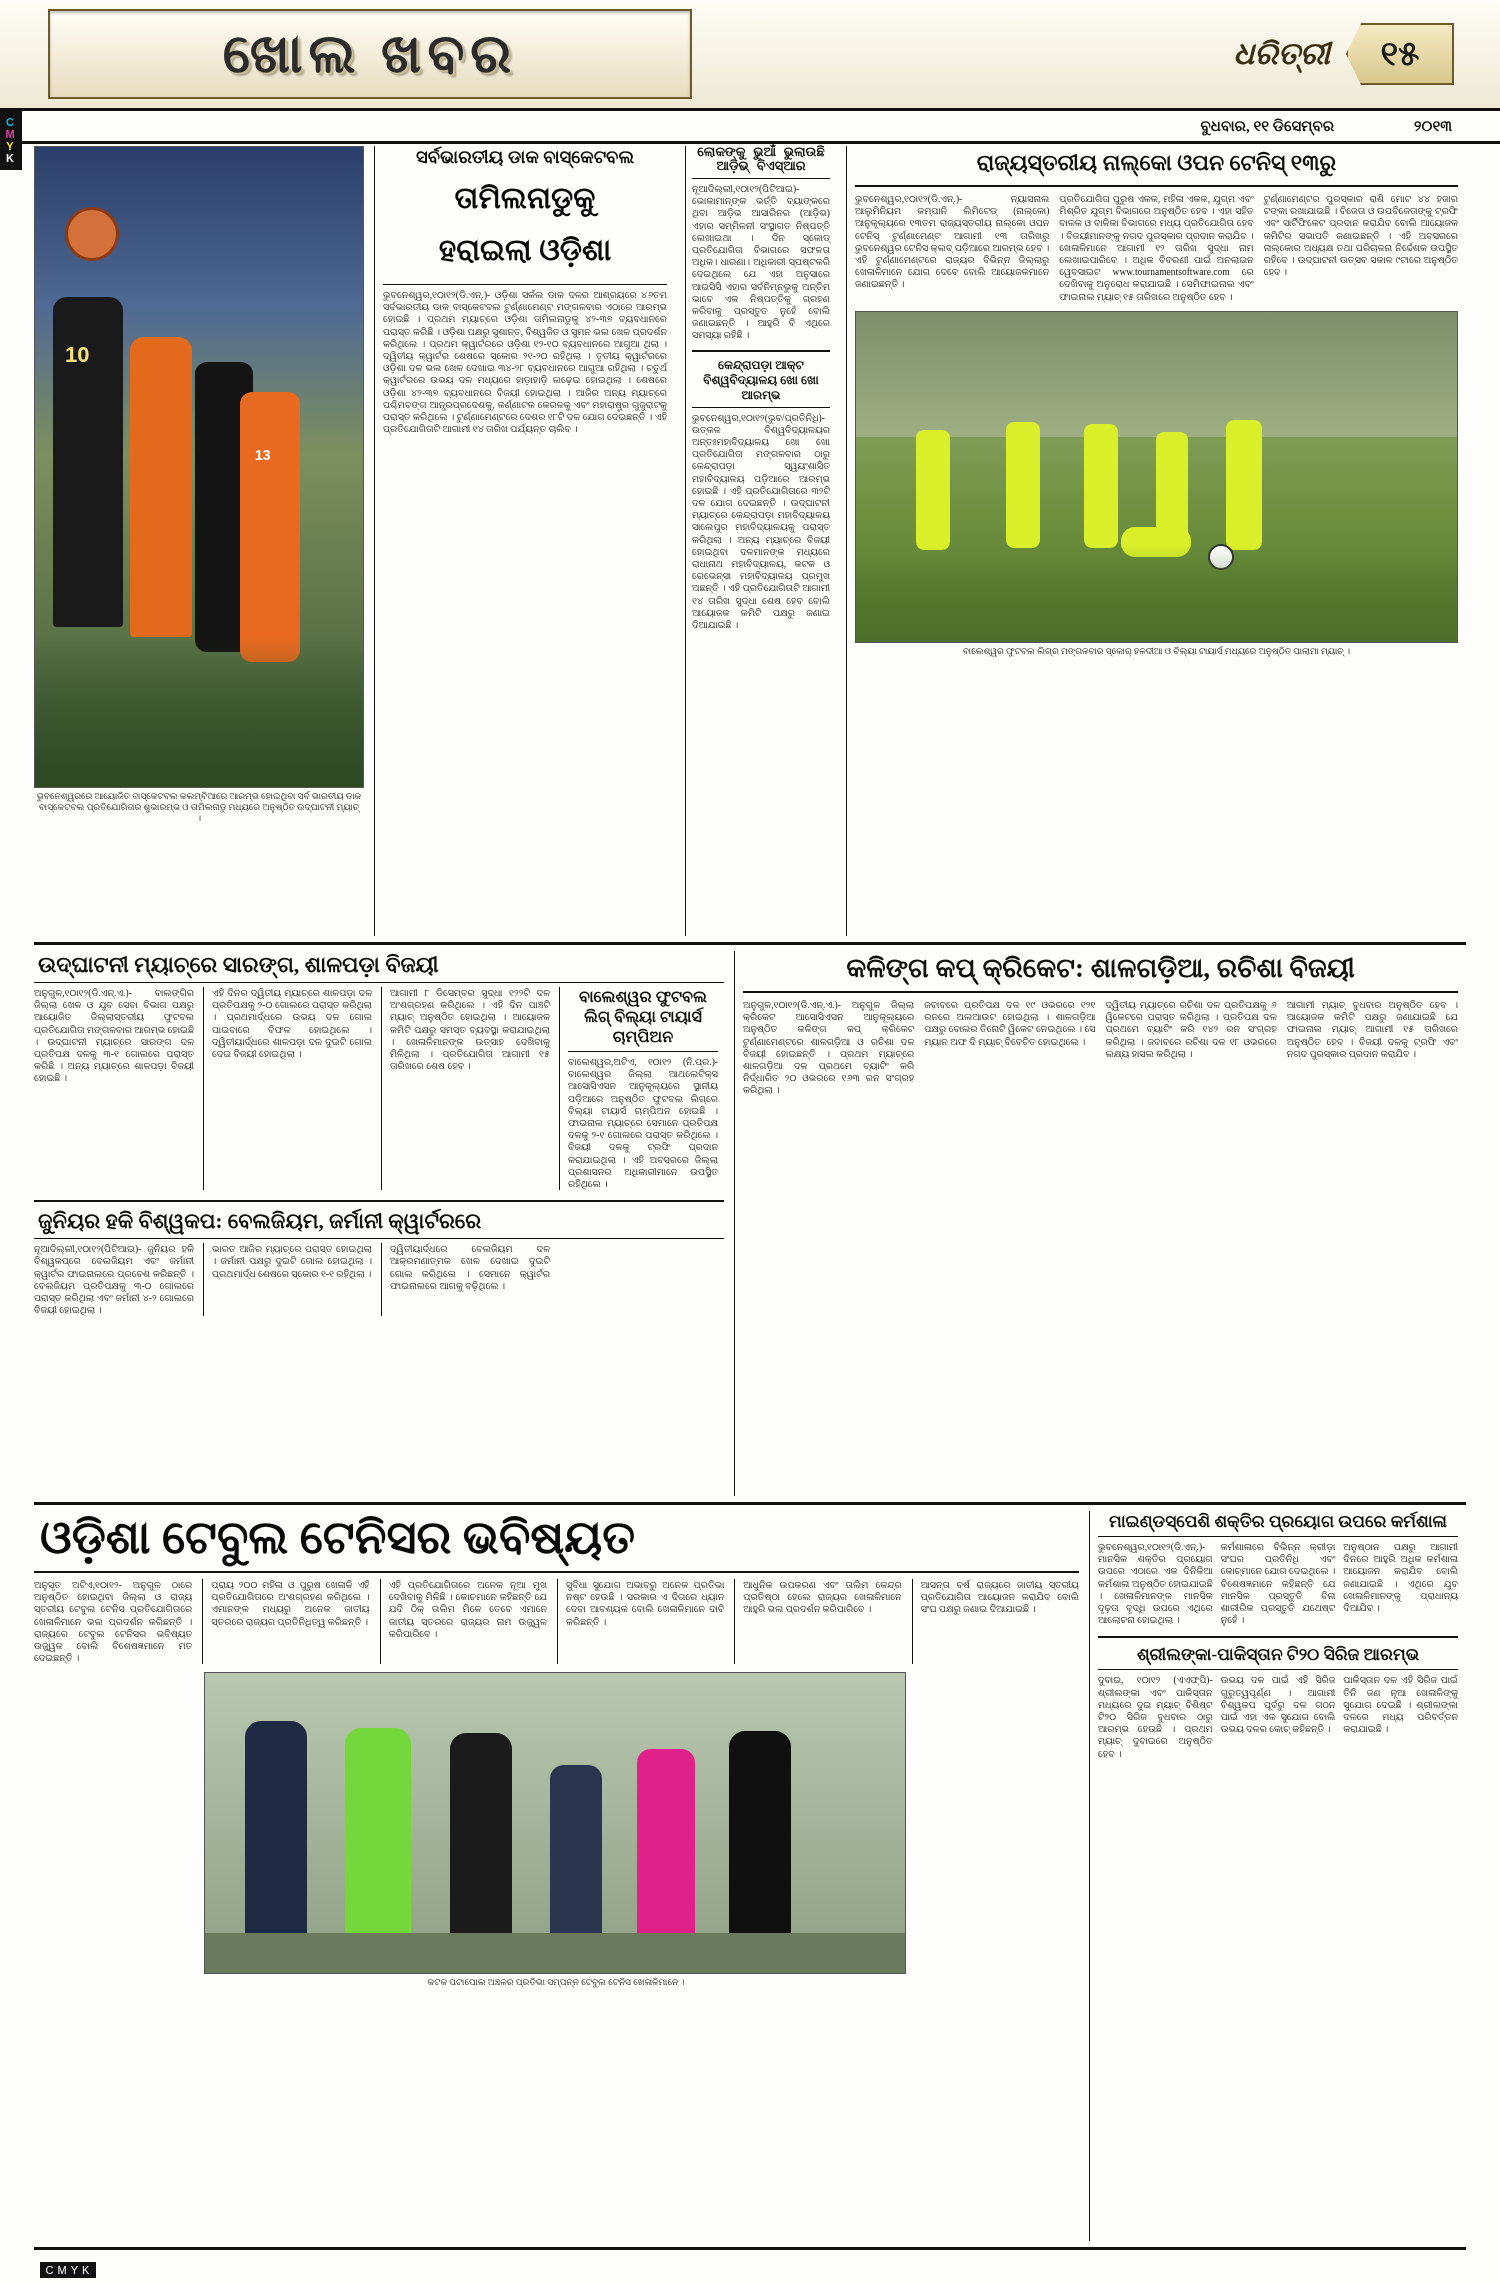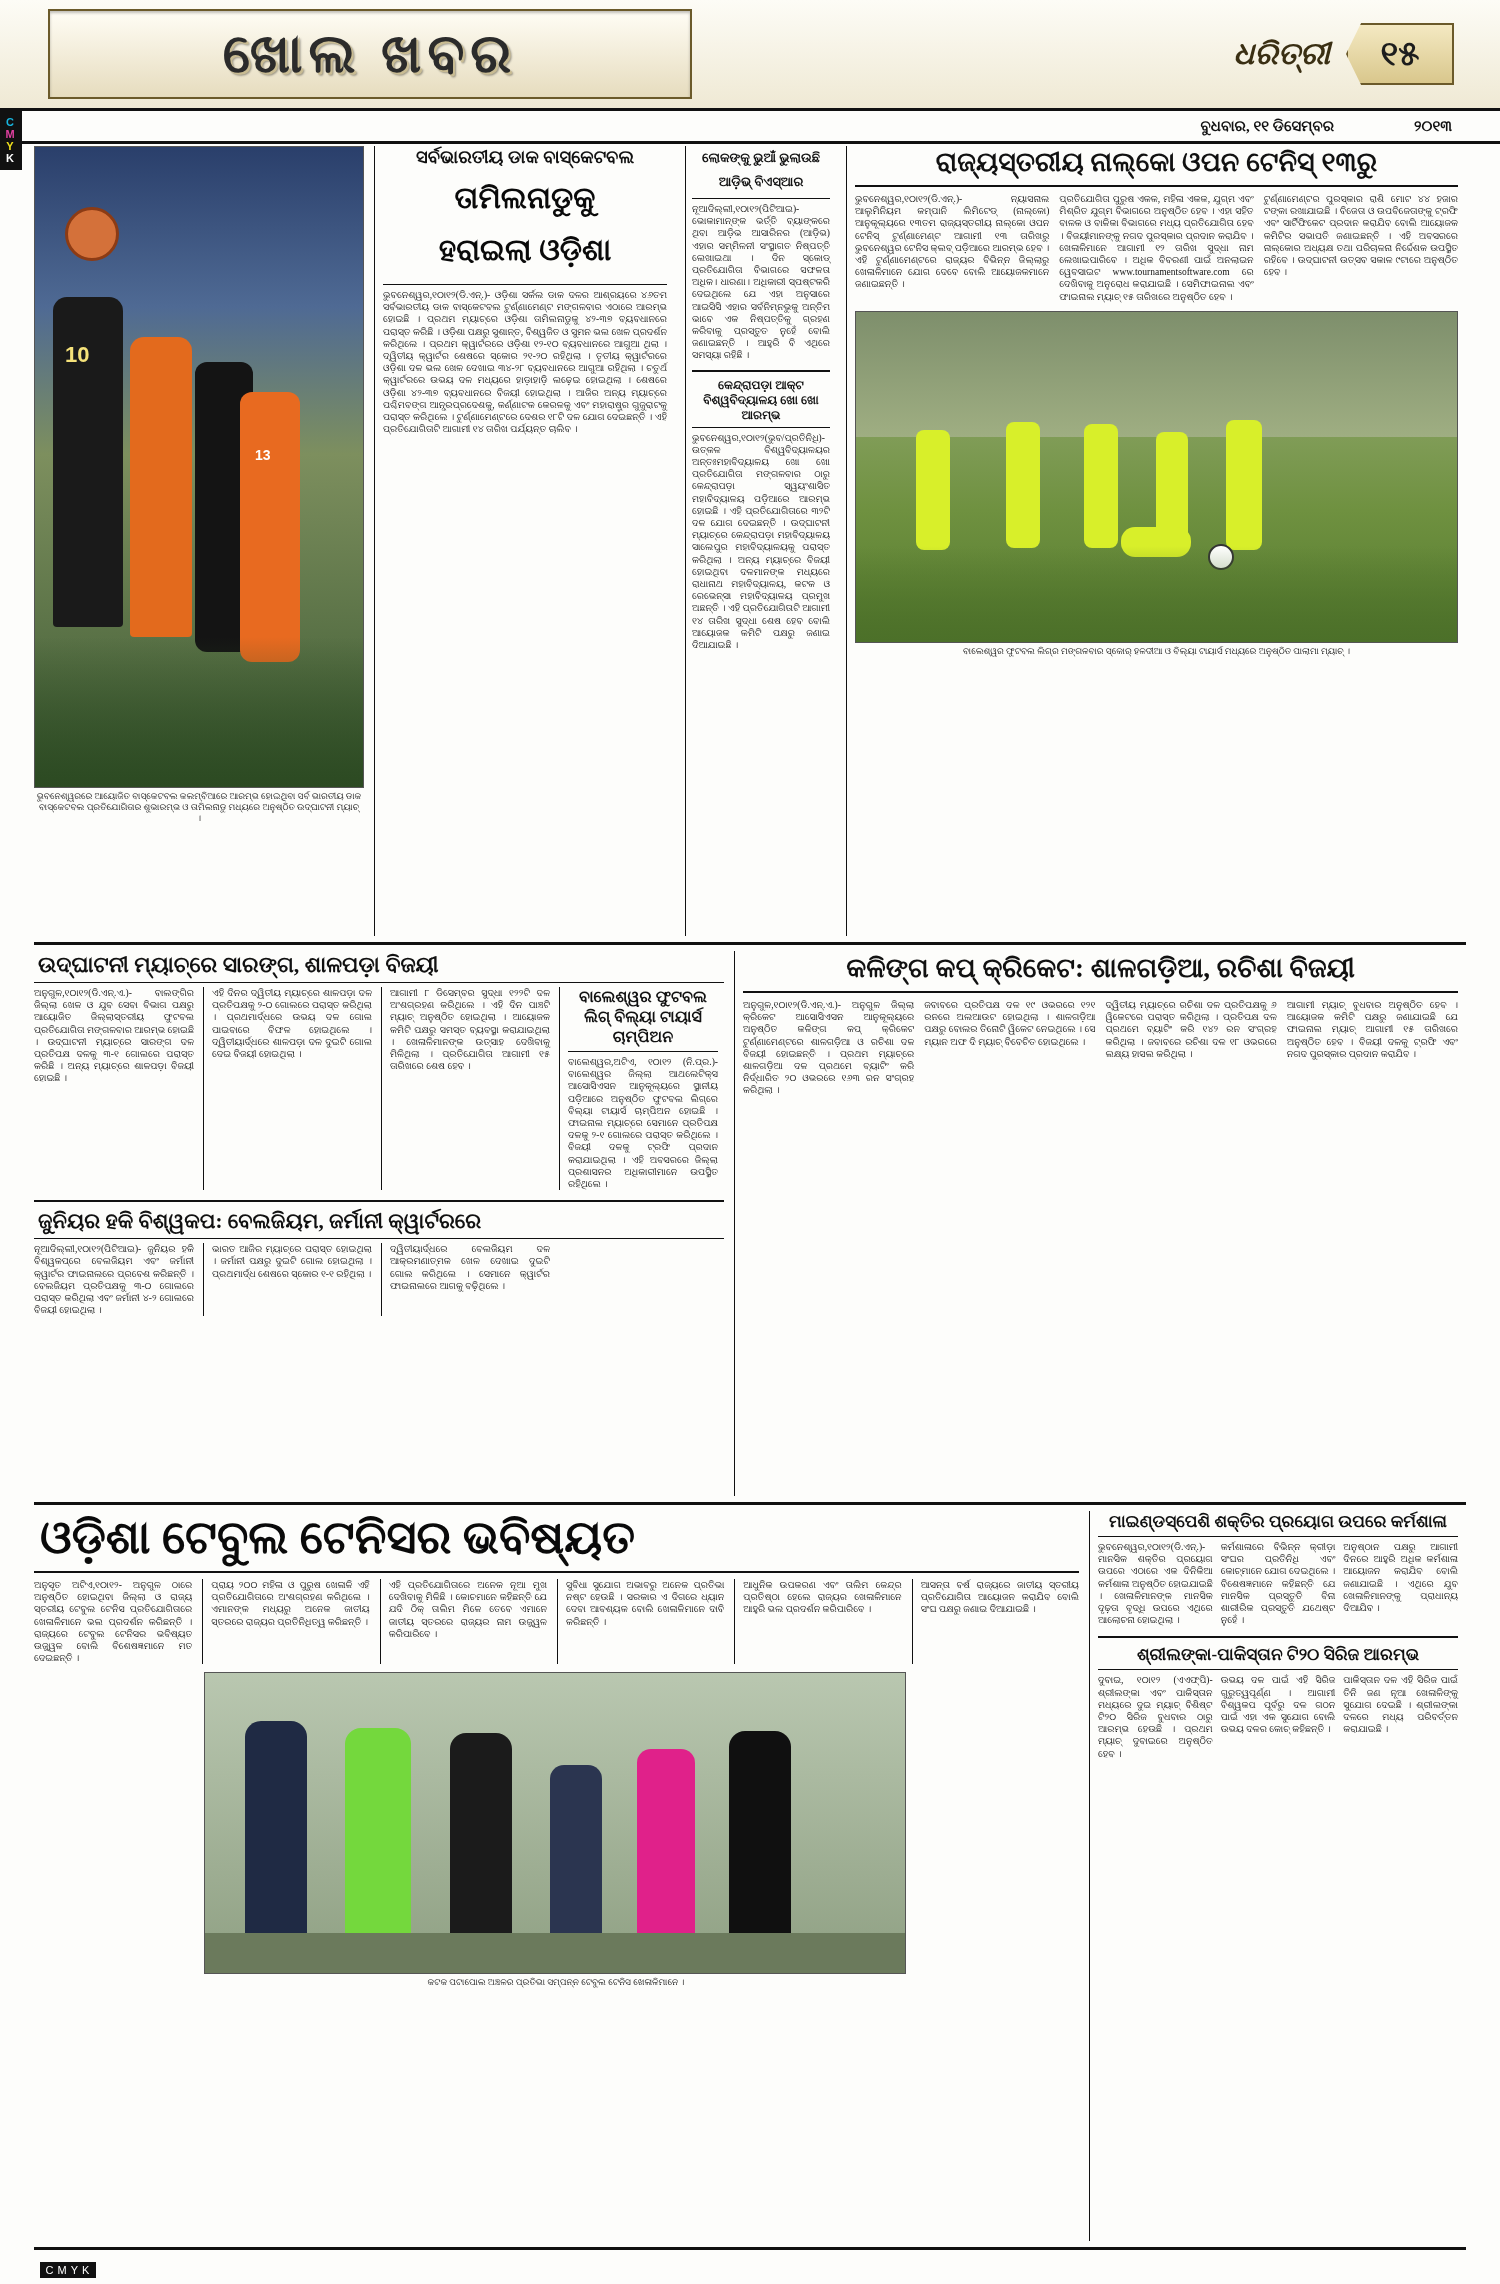--- a/index.html
+++ b/index.html
@@ -129,35 +129,35 @@
           <div class="hl-lg" style="margin-bottom:8px;">ହରାଇଲା ଓଡ଼ିଶା</div>
           <div class="thin"></div>
           <div class="col-text">ଭୁବନେଶ୍ୱର,୧୦ା୧୨(ଡି.ଏନ୍.)- ଓଡ଼ିଶା ସର୍କଲ ଡାକ ଦଳର ଆଶ୍ରୟରେ ୪୬ତମ ସର୍ବଭାରତୀୟ ଡାକ ବାସ୍କେଟବଲ ଟୁର୍ଣ୍ଣାମେଣ୍ଟ ମଙ୍ଗଳବାର ଏଠାରେ ଆରମ୍ଭ ହୋଇଛି । ପ୍ରଥମ ମ୍ୟାଚ୍‌ରେ ଓଡ଼ିଶା ତାମିଲନାଡୁକୁ ୪୨-୩୭ ବ୍ୟବଧାନରେ ପରାସ୍ତ କରିଛି । ଓଡ଼ିଶା ପକ୍ଷରୁ ସୁଶାନ୍ତ, ବିଶ୍ୱଜିତ ଓ ସୁମନ ଭଲ ଖେଳ ପ୍ରଦର୍ଶନ କରିଥିଲେ । ପ୍ରଥମ କ୍ୱାର୍ଟରରେ ଓଡ଼ିଶା ୧୨-୧୦ ବ୍ୟବଧାନରେ ଆଗୁଆ ଥିଲା । ଦ୍ୱିତୀୟ କ୍ୱାର୍ଟର ଶେଷରେ ସ୍କୋର ୨୧-୨୦ ରହିଥିଲା । ତୃତୀୟ କ୍ୱାର୍ଟରରେ ଓଡ଼ିଶା ଦଳ ଭଲ ଖେଳ ଦେଖାଇ ୩୪-୨୮ ବ୍ୟବଧାନରେ ଆଗୁଆ ରହିଥିଲା । ଚତୁର୍ଥ କ୍ୱାର୍ଟରରେ ଉଭୟ ଦଳ ମଧ୍ୟରେ ହାଡ଼ାହାଡ଼ି ଲଢ଼େଇ ହୋଇଥିଲା । ଶେଷରେ ଓଡ଼ିଶା ୪୨-୩୭ ବ୍ୟବଧାନରେ ବିଜୟୀ ହୋଇଥିଲା । ଆଜିର ଅନ୍ୟ ମ୍ୟାଚ୍‌ରେ ପଶ୍ଚିମବଙ୍ଗ ଆନ୍ଧ୍ରପ୍ରଦେଶକୁ, କର୍ଣ୍ଣାଟକ କେରଳକୁ ଏବଂ ମହାରାଷ୍ଟ୍ର ଗୁଜୁରାଟକୁ ପରାସ୍ତ କରିଥିଲେ । ଟୁର୍ଣ୍ଣାମେଣ୍ଟରେ ଦେଶର ୧୮ଟି ଦଳ ଯୋଗ ଦେଇଛନ୍ତି । ଏହି ପ୍ରତିଯୋଗିତାଟି ଆଗାମୀ ୧୪ ତାରିଖ ପର୍ଯ୍ୟନ୍ତ ଚାଲିବ ।</div>
         </div>
       </div>
 
       <div class="colgap"></div>
 
       <div style="width:150px;" class="vline">
         <div style="padding:0 6px;">
-          <div class="hl" style="font-size:13px;line-height:24px;">ଲୋକଙ୍କୁ ଭୁଆଁ ଭୁଲାଉଛି ଆଡ଼ିଭ୍‌ ବିଏସ୍‌ଆର</div>
+          <div class="hl" style="font-size:13px;line-height:14px;font-family:Liberation Mono, monospace;">ଲୋକଙ୍କୁ ଭୁଆଁ ଭୁଲାଉଛି ଆଡ଼ିଭ୍‌ ବିଏସ୍‌ଆର</div>
           <div class="thin"></div>
           <div class="col-text">ନୂଆଦିଲ୍ଲୀ,୧୦ା୧୨(ପିଟିଆଇ)- ଭୋକାମାନ୍‌ଙ୍କ ଭର୍ତ୍ତି ବ୍ୟାଙ୍କରେ ଥିବା ଆଡ଼ିଭ ଆସାରିନର (ଆଡ଼ିଭ) ଏହାର ସମ୍ମିଳନୀ ସଂସ୍ଥାଗତ ନିଷ୍ପତ୍ତି ଲେଖାଇଥା । ଦିନ ସ୍କୋଡ୍ ପ୍ରତିଯୋଗିତା ବିଭାଗରେ ସଫଳତା ଅଧିକ। ଧାରଣା। ଅଧିକାରୀ ସ୍ପଷ୍ଟକରି ଦେଇଥିଲେ ଯେ ଏହା ଅନୁସାରେ ଆଇସିସି ଏହାର ସର୍ବନିମ୍ନଭୁକୁ ଅନ୍ତିମ ଭାବେ ଏକ ନିଷ୍ପତ୍ତିକୁ ଗ୍ରହଣ କରିବାକୁ ପ୍ରସ୍ତୁତ ନୁହେଁ ବୋଲି ଜଣାଇଛନ୍ତି । ଆହୁରି ବି ଏଥିରେ ସମସ୍ୟା ରହିଛି ।</div>
           <div class="rule" style="margin-top:8px;"></div>
           <div class="hl" style="font-size:12px;line-height:15px;">କେନ୍ଦ୍ରାପଡ଼ା ଆକ୍ଟ ବିଶ୍ୱବିଦ୍ୟାଳୟ ଖୋ ଖୋ ଆରମ୍ଭ</div>
           <div class="thin"></div>
           <div class="col-text">ଭୁବନେଶ୍ୱର,୧୦ା୧୨(ଭୁବ/ପ୍ରତିନିଧି)-ଉତ୍କଳ ବିଶ୍ୱବିଦ୍ୟାଳୟର ଅନ୍ତଃମହାବିଦ୍ୟାଳୟ ଖୋ ଖୋ ପ୍ରତିଯୋଗିତା ମଙ୍ଗଳବାର ଠାରୁ କେନ୍ଦ୍ରାପଡ଼ା ସ୍ୱୟଂଶାସିତ ମହାବିଦ୍ୟାଳୟ ପଡ଼ିଆରେ ଆରମ୍ଭ ହୋଇଛି । ଏହି ପ୍ରତିଯୋଗିତାରେ ୩୨ଟି ଦଳ ଯୋଗ ଦେଇଛନ୍ତି । ଉଦ୍‌ଘାଟନୀ ମ୍ୟାଚ୍‌ରେ କେନ୍ଦ୍ରାପଡ଼ା ମହାବିଦ୍ୟାଳୟ ସାଲେପୁର ମହାବିଦ୍ୟାଳୟକୁ ପରାସ୍ତ କରିଥିଲା । ଅନ୍ୟ ମ୍ୟାଚ୍‌ରେ ବିଜୟୀ ହୋଇଥିବା ଦଳମାନଙ୍କ ମଧ୍ୟରେ ରାଧାନାଥ ମହାବିଦ୍ୟାଳୟ, କଟକ ଓ ରେଭେନ୍ସା ମହାବିଦ୍ୟାଳୟ ପ୍ରମୁଖ ଅଛନ୍ତି । ଏହି ପ୍ରତିଯୋଗିତାଟି ଆଗାମୀ ୧୪ ତାରିଖ ସୁଦ୍ଧା ଶେଷ ହେବ ବୋଲି ଆୟୋଜକ କମିଟି ପକ୍ଷରୁ ଜଣାଇ ଦିଆଯାଇଛି ।</div>
         </div>
       </div>
 
       <div class="colgap"></div>
 
       <div style="flex:1;" class="vline">
         <div style="padding:0 8px;">
-          <div class="hl" style="font-size:27px;line-height:33px;">ରାଜ୍ୟସ୍ତରୀୟ ନାଲ୍‌କୋ ଓପନ ଟେନିସ୍ ୧୩ରୁ</div>
+          <div class="hl" style="font-size:22px;line-height:33px;">ରାଜ୍ୟସ୍ତରୀୟ ନାଲ୍‌କୋ ଓପନ ଟେନିସ୍ ୧୩ରୁ</div>
           <div class="rule"></div>
           <div style="display:flex;gap:10px;">
             <div class="col-text" style="flex:1">ଭୁବନେଶ୍ୱର,୧୦ା୧୨(ଡି.ଏନ୍.)- ନ୍ୟାସନାଲ ଆଲୁମିନିୟମ କମ୍ପାନି ଲିମିଟେଡ୍ (ନାଲ୍‌କୋ) ଆନୁକୂଲ୍ୟରେ ୧୩ତମ ରାଜ୍ୟସ୍ତରୀୟ ନାଲ୍‌କୋ ଓପନ ଟେନିସ୍ ଟୁର୍ଣ୍ଣାମେଣ୍ଟ ଆଗାମୀ ୧୩ ତାରିଖରୁ ଭୁବନେଶ୍ୱର ଟେନିସ କ୍ଲବ୍ ପଡ଼ିଆରେ ଆରମ୍ଭ ହେବ । ଏହି ଟୁର୍ଣ୍ଣାମେଣ୍ଟରେ ରାଜ୍ୟର ବିଭିନ୍ନ ଜିଲ୍ଲାରୁ ଖେଳାଳିମାନେ ଯୋଗ ଦେବେ ବୋଲି ଆୟୋଜକମାନେ ଜଣାଇଛନ୍ତି ।</div>
             <div class="col-text" style="flex:1">ପ୍ରତିଯୋଗିତା ପୁରୁଷ ଏକକ, ମହିଳା ଏକକ, ଯୁଗ୍ମ ଏବଂ ମିଶ୍ରିତ ଯୁଗ୍ମ ବିଭାଗରେ ଅନୁଷ୍ଠିତ ହେବ । ଏହା ସହିତ ବାଳକ ଓ ବାଳିକା ବିଭାଗରେ ମଧ୍ୟ ପ୍ରତିଯୋଗିତା ହେବ । ବିଜୟୀମାନଙ୍କୁ ନଗଦ ପୁରସ୍କାର ପ୍ରଦାନ କରାଯିବ । ଖେଳାଳିମାନେ ଆଗାମୀ ୧୨ ତାରିଖ ସୁଦ୍ଧା ନାମ ଲେଖାଇପାରିବେ । ଅଧିକ ବିବରଣୀ ପାଇଁ ଅନଲାଇନ ୱେବସାଇଟ www.tournamentsoftware.com ରେ ଦେଖିବାକୁ ଅନୁରୋଧ କରାଯାଇଛି । ସେମିଫାଇନାଲ ଏବଂ ଫାଇନାଲ ମ୍ୟାଚ୍ ୧୫ ତାରିଖରେ ଅନୁଷ୍ଠିତ ହେବ ।</div>
             <div class="col-text" style="flex:1">ଟୁର୍ଣ୍ଣାମେଣ୍ଟର ପୁରସ୍କାର ରାଶି ମୋଟ ୪୪ ହଜାର ଟଙ୍କା ରଖାଯାଇଛି । ବିଜେତା ଓ ଉପବିଜେତାଙ୍କୁ ଟ୍ରଫି ଏବଂ ସାର୍ଟିଫିକେଟ ପ୍ରଦାନ କରାଯିବ ବୋଲି ଆୟୋଜକ କମିଟିର ସଭାପତି ଜଣାଇଛନ୍ତି । ଏହି ଅବସରରେ ନାଲ୍‌କୋର ଅଧ୍ୟକ୍ଷ ତଥା ପରିଚାଳନା ନିର୍ଦ୍ଦେଶକ ଉପସ୍ଥିତ ରହିବେ । ଉଦ୍‌ଘାଟନୀ ଉତ୍ସବ ସକାଳ ୯ଟାରେ ଅନୁଷ୍ଠିତ ହେବ ।</div>
           </div>
           <div class="photo" style="height:330px;margin-top:8px;">
             <div style="position:absolute;inset:0;background:linear-gradient(#9fb089 0%,#86a05f 30%,#6f9140 60%,#557a2e 100%);"></div>
             <div style="position:absolute;left:0;right:0;top:0;height:38%;background:linear-gradient(#7e8f6c,#9fae82);"></div>
             <div style="position:absolute;left:60px;top:118px;width:34px;height:120px;background:#d8ef2a;border-radius:8px;"></div>

